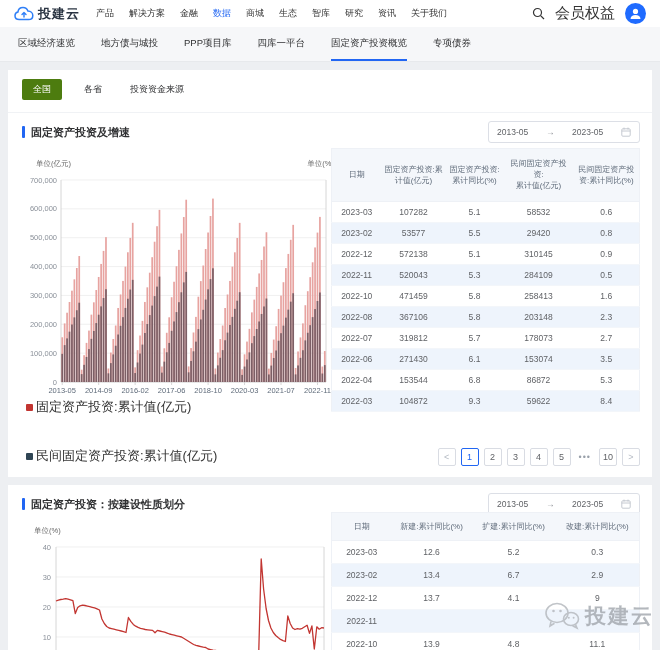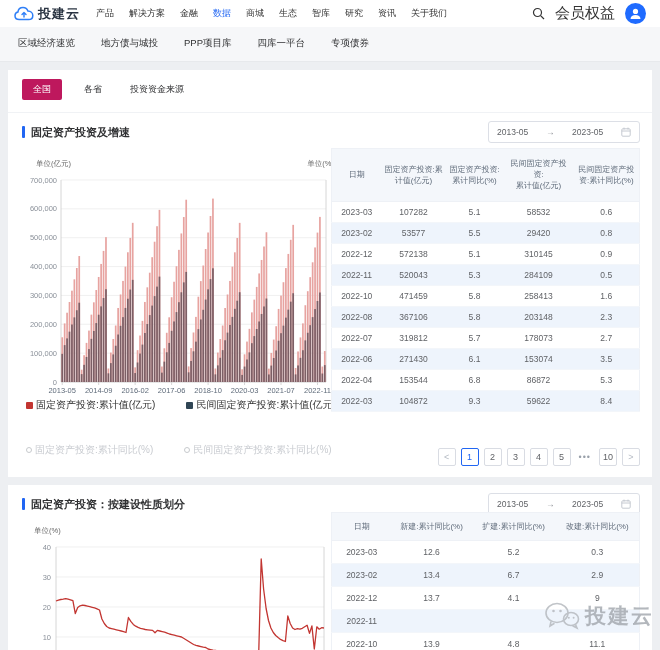--- a/index.html
+++ b/index.html
@@ -23,37 +23,37 @@
           padding:0 18px;box-sizing:border-box;z-index:2;}
   .tab-item{font-size:9.5px;color:#303133;padding-bottom:9px;border-bottom:2.5px solid transparent;cursor:pointer;white-space:nowrap;}
   .tab-item.active{border-bottom-color:#2166f3;}
   
   .card{position:absolute;left:8px;right:8px;background:#fff;}
   .card1{top:70px;height:407px;}
   .card2{top:485px;height:170px;}
   
   .filters{position:absolute;top:9px;left:14px;display:flex;align-items:center;gap:16px;}
   .filter-btn{font-size:9px;color:#303133;padding:4px 6px;cursor:pointer;border-radius:2px;}
-  .filter-btn.primary{background:#be185d;color:#fff;padding:4px 11px;}
+  .filter-btn.primary{background:#4d7c0f;color:#fff;padding:4px 11px;}
   .card-divider{position:absolute;top:42px;left:0;right:0;border-top:1px solid #f0f2f5;}
   
   .sec-head{position:absolute;left:14px;right:12px;display:flex;justify-content:space-between;align-items:center;}
   .card1 .sec-head{top:51px;}
   .card2 .sec-head{top:8px;gap:36px;}
   .sec-title{display:flex;align-items:center;font-size:11px;font-weight:bold;color:#303133;}
   .tbar{width:3px;height:12px;background:#2166f3;margin-right:6px;border-radius:1px;}
   .daterange{width:152px;height:22px;border:1px solid #dcdfe6;border-radius:3px;background:#fff;
              display:flex;align-items:center;justify-content:space-between;padding:0 8px;
              box-sizing:border-box;font-size:8.5px;color:#606266;cursor:pointer;}
   .daterange .arrow{color:#909399;}
   
   .chartbox1{position:absolute;left:8px;top:78px;width:336px;}
   .chartbox2{position:absolute;left:8px;top:36px;width:336px;}
   .legend{display:flex;flex-wrap:wrap;align-items:center;column-gap:10px;row-gap:4px;
-          padding:2px 6px 0 10px;font-size:10px;gap:31px;}
+          padding:2px 6px 0 10px;font-size:13px;gap:31px;}
   .legend-item{display:flex;align-items:center;gap:3px;cursor:pointer;}
   .legend-item .sq{width:7px;height:7px;border-radius:1px;}
   .legend-item .ci{width:6px;height:6px;border-radius:50%;border:1px solid #c7cacd;box-sizing:border-box;}
   .legend-item.off{color:#c9ccd1;}
   .legend-item.on{color:#333;}
   
   .dtable{position:absolute;right:12px;width:308px;border-collapse:collapse;table-layout:fixed;
           border:1px solid #eef1f6;}
   .card1 .dtable{top:78px;}
   .card2 .dtable{top:27px;}
@@ -117,20 +117,21 @@
         </svg>
       </div>
     </div>
   </header>
 
   <div class="tabbar" id="tabbar">
       <span class="tab-item">区域经济速览</span>
       <span class="tab-item">地方债与城投</span>
       <span class="tab-item">PPP项目库</span>
       <span class="tab-item">四库一平台</span>
+      <span class="tab-item active">固定资产投资概览</span>
       <span class="tab-item">专项债券</span>
     </div>
 
   <section class="card card1">
     <div class="filters" id="filters">
         <span class="filter-btn primary">全国</span>
         <span class="filter-btn">各省</span>
         <span class="filter-btn">投资资金来源</span>
       </div>
     <div class="card-divider"></div>

